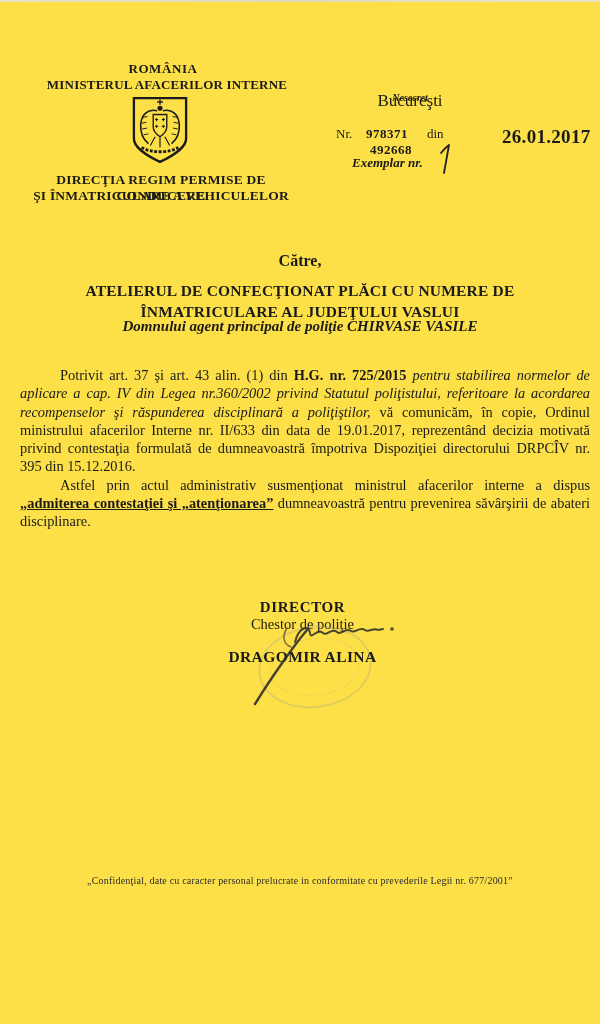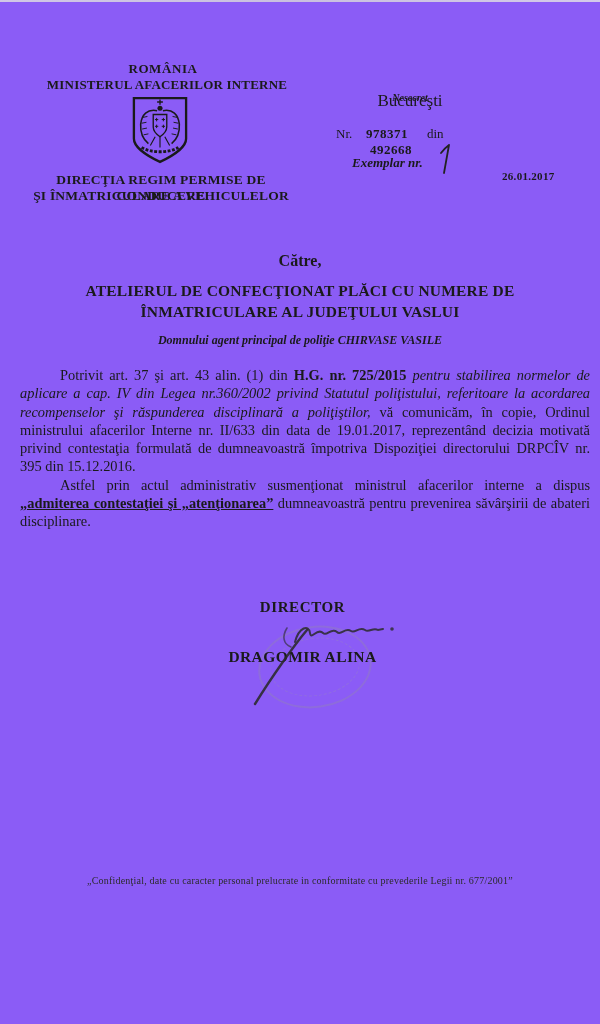--- a/index.html
+++ b/index.html
@@ -1,49 +1,49 @@
 <!DOCTYPE html>
 <html><head>
 <meta charset="utf-8">
 <style>
   html,body{margin:0;padding:0;}
   body{
     width:600px;height:1024px;background:#fdfdfd;
     font-family:"Liberation Serif","DejaVu Serif",serif;
     color:#1a1a1a;overflow:hidden;
   }
-  .page{position:relative;width:600px;height:1024px;background:#8b5cf6;}
+  .page{position:relative;width:600px;height:1024px;background:#fde047;}
   .scan-line{position:absolute;top:0;left:0;width:600px;height:2px;
     background:linear-gradient(90deg,#e2e2e2,#d9d9d9,#e6e6e6);opacity:.8;}
   .abs{position:absolute;}
   .ctr{text-align:center;}
   .b{font-weight:bold;}
   .i{font-style:italic;}
   .u{text-decoration:underline;}
   
   .country{top:61px;left:28px;width:270px;font-size:13px;font-weight:bold;letter-spacing:.6px;}
   .ministry{top:77px;left:32px;width:270px;font-size:13px;font-weight:bold;letter-spacing:.2px;}
   .emblem{top:95px;left:131px;width:58px;height:70px;}
   .dir1{top:172px;left:11px;width:300px;font-size:13.5px;font-weight:bold;letter-spacing:.2px;}
   .dir2{top:188px;left:11px;width:300px;font-size:13.5px;font-weight:bold;letter-spacing:.2px;}
   
   .classif{top:92px;left:340px;width:140px;font-size:10px;font-weight:bold;font-style:italic;}
   .city{top:91px;left:340px;width:140px;font-size:17px;}
   .nr-label{top:126px;left:336px;font-size:13px;}
   .nr-primary{top:126px;left:366px;font-size:13px;font-weight:bold;letter-spacing:.5px;}
   .din-label{top:126px;left:427px;font-size:13px;}
-  .reg-date{top:126px;left:502px;font-size:11px;font-weight:bold;letter-spacing:.3px;margin-top:44px;}
+  .reg-date{top:126px;left:502px;font-size:19px;font-weight:bold;letter-spacing:.3px;}
   .nr-secondary{top:142px;left:370px;font-size:13px;font-weight:bold;letter-spacing:.5px;}
   .exemplar{top:155px;left:352px;font-size:13px;font-weight:bold;font-style:italic;}
   .hand-one{top:142px;left:436px;width:18px;height:34px;}
   
   .salutation{top:252px;left:0;width:600px;font-size:16px;font-weight:bold;}
   .addr1{top:282px;left:40px;width:520px;font-size:15.5px;font-weight:bold;letter-spacing:.2px;}
   .addr2{top:303px;left:40px;width:520px;font-size:15.5px;font-weight:bold;letter-spacing:.2px;}
-  .addr3{top:333px;left:40px;width:520px;font-size:12px;font-weight:bold;font-style:italic;}
+  .addr3{top:318px;left:40px;width:520px;font-size:15px;font-weight:bold;font-style:italic;}
   
   .body-text{top:366px;left:20px;width:570px;font-size:14.4px;line-height:18.3px;text-align:justify;}
   .body-text p{margin:0;text-indent:40px;}
   
   .sig-title{top:599px;left:180px;width:245px;font-size:15px;font-weight:bold;letter-spacing:.6px;}
   .sig-rank{top:616px;left:180px;width:245px;font-size:14.5px;}
   .sig-name{top:648px;left:180px;width:245px;font-size:15.5px;font-weight:bold;letter-spacing:.4px;}
   .stamp{top:626px;left:258px;width:110px;height:78px;border:2px solid rgba(150,150,150,.28);
     border-radius:50%;transform:rotate(-8deg);}
   .stamp-inner{position:absolute;top:10px;left:10px;right:10px;bottom:10px;
@@ -99,20 +99,21 @@
   <div class="abs ctr addr1">ATELIERUL DE CONFECŢIONAT PLĂCI CU NUMERE DE</div>
   <div class="abs ctr addr2">ÎNMATRICULARE AL JUDEŢULUI VASLUI</div>
   <div class="abs ctr addr3">Domnului agent principal de poliţie CHIRVASE VASILE</div>
 
   <div class="abs body-text">
     <p><span>Potrivit art. 37 şi art. 43 alin. (1) din </span><span class="b">H.G. nr. 725/2015</span><span class="i"> pentru stabilirea normelor de aplicare a cap. IV din Legea nr.360/2002 privind Statutul poliţistului, referitoare la acordarea recompenselor şi răspunderea disciplinară a poliţiştilor,</span><span> vă comunicăm, în copie, Ordinul ministrului afacerilor Interne nr. II/633 din data de 19.01.2017, reprezentând decizia motivată privind contestaţia formulată de dumneavoastră împotriva Dispoziţiei directorului DRPCÎV nr. 395 din 15.12.2016.</span></p>
     <p><span>Astfel prin actul administrativ susmenţionat ministrul afacerilor interne a dispus </span><span class="b u">„admiterea contestaţiei şi „atenţionarea”</span><span> dumneavoastră pentru prevenirea săvârşirii de abateri disciplinare.</span></p>
   </div>
 
   <div class="abs ctr sig-title">DIRECTOR</div>
+  <div class="abs ctr sig-rank">Chestor de poliţie</div>
   <div class="abs stamp">
     <div class="stamp-inner"></div>
   </div>
   <div class="abs ctr sig-name">DRAGOMIR ALINA</div>
   <div class="abs sig-svg">
     <svg viewBox="0 0 155 92" width="155" height="92">
       <path d="M12,90 C28,64 52,30 64,16" fill="none" stroke="#2a2a2a" stroke-width="2.4" stroke-linecap="round" opacity=".88"></path>
       <path d="M44,14 C39,22 40,30 48,33" fill="none" stroke="#2a2a2a" stroke-width="1.6" stroke-linecap="round" opacity=".6"></path>
       <path d="M52,28 C56,13 66,10 67,19 C68,27 74,13 80,19 C84,23 88,13 94,18 C98,22 102,13 108,17 C112,20 116,12 122,16 C126,19 130,13 135,16 L140,15" fill="none" stroke="#2a2a2a" stroke-width="2" stroke-linecap="round" opacity=".85"></path>
       <circle cx="149" cy="15" r="1.8" fill="#2a2a2a" opacity=".8"></circle>

